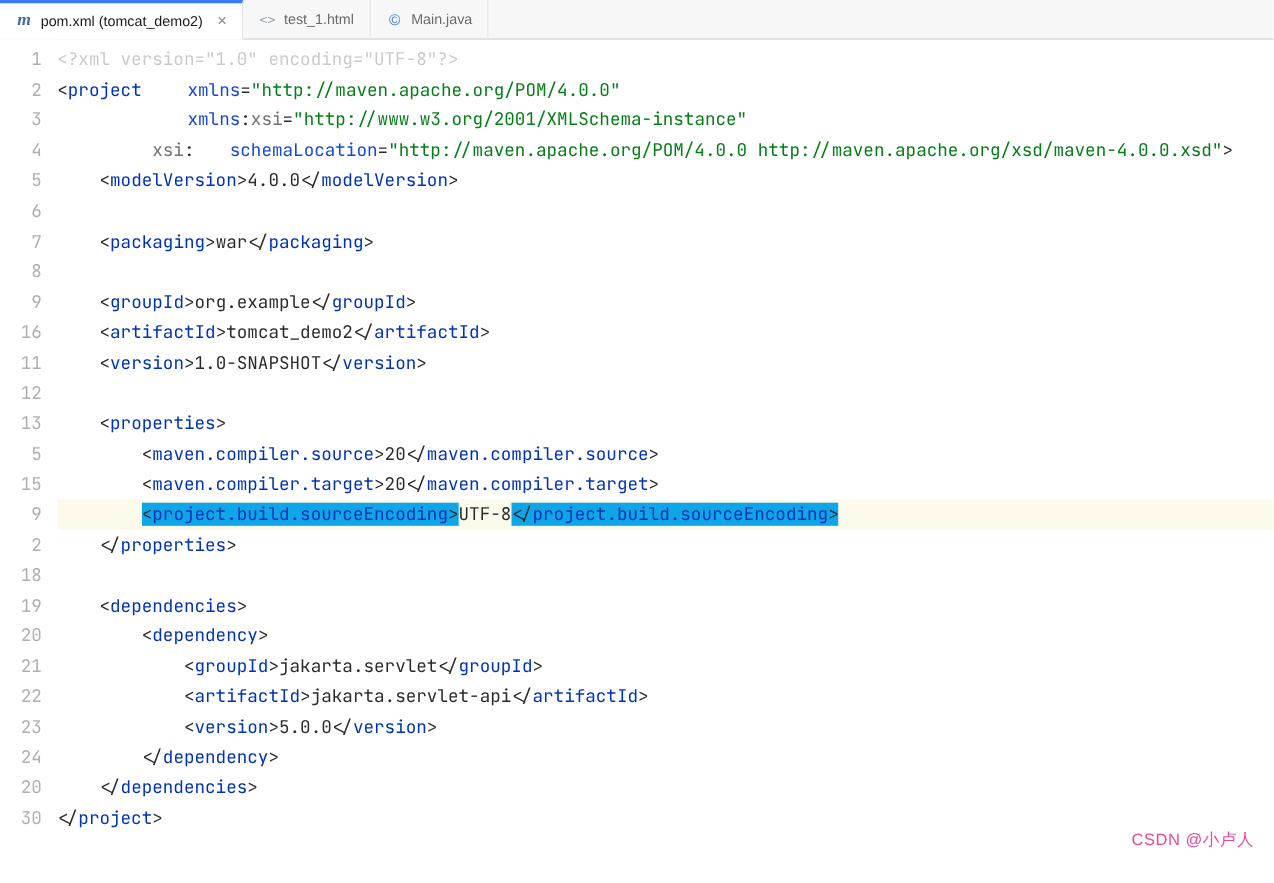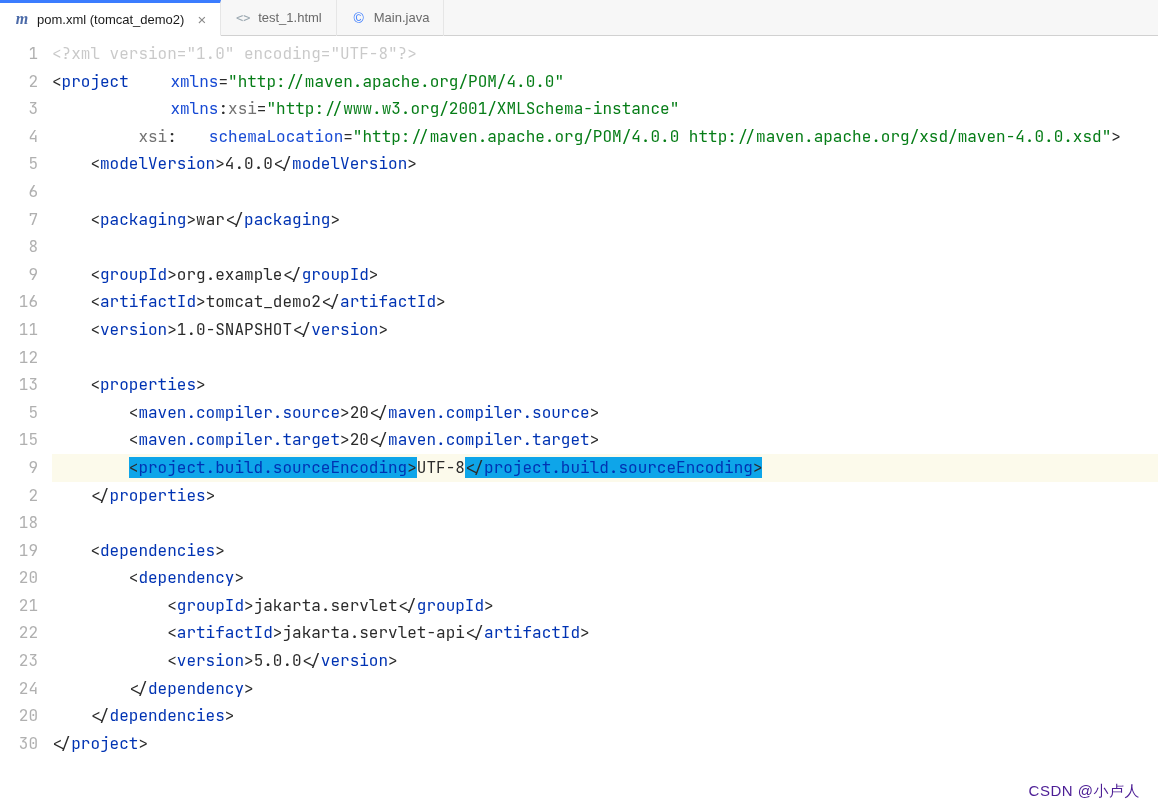--- a/index.html
+++ b/index.html
@@ -80,22 +80,22 @@
     .line.highlight { background: #fcfaeb; }
     .p { color: #2b2b2b; }  
     .t { color: #0033b3; }  
     .a { color: #174ad4; margin-left: 32px; }  
     .ns{ color: #737373; }  
     .s { color: #067d17; }  
     .sel{ background:#0ea5e9; }
     .watermark {
       position: absolute;
       right: 18px;
-      bottom: 2px;
-      color: #4c1d95;
+      bottom: 30px;
+      color: #ec4899;
       font-size: 15px;
       font-family: Arial, sans-serif;
       letter-spacing: 0.5px;
     }
   </style>
 </head>
 <body>
 
 <div class="tabbar">
   <div class="tab active">

